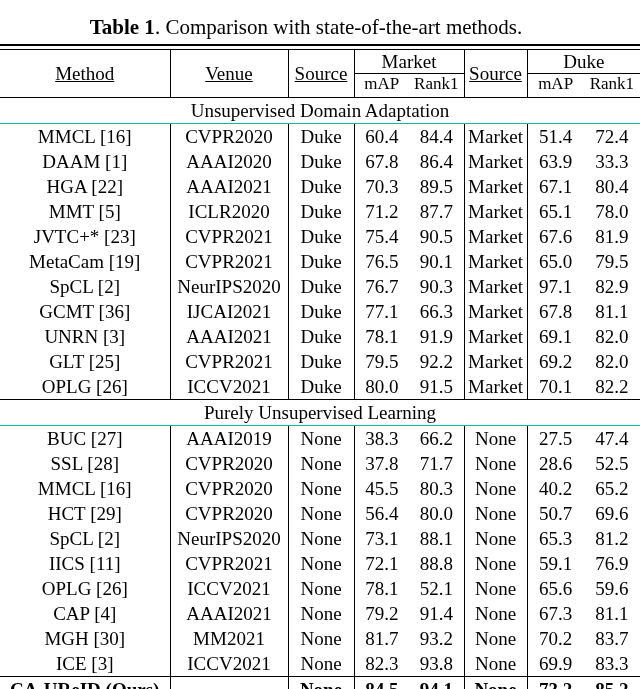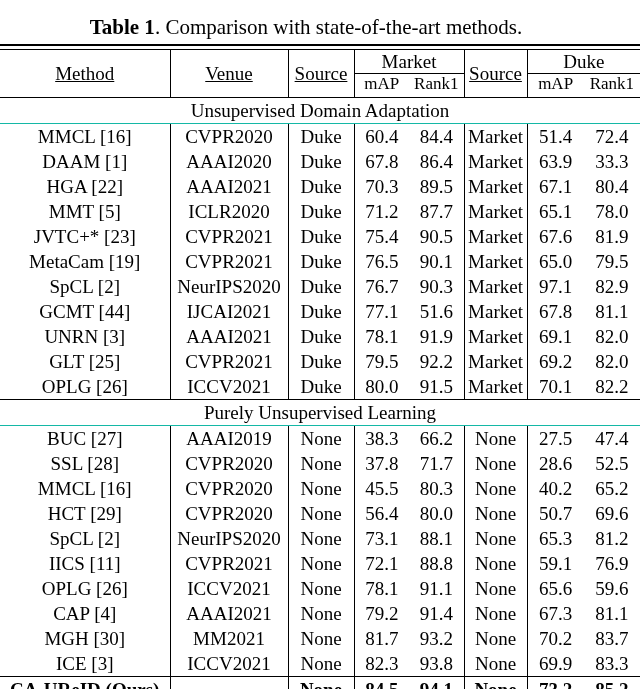--- a/index.html
+++ b/index.html
@@ -281,27 +281,27 @@
           </td>
           <td class="vr">Market</td>
           <td>
             <div class="metric-pair">
               <span>97.1</span>
               <span>82.9</span>
             </div>
           </td>
         </tr>
         <tr class="data">
-          <td class="vr">GCMT [44]</td>
+          <td class="vr">GCMT [36]</td>
           <td class="vr">IJCAI2021</td>
           <td class="vr">Duke</td>
           <td class="vr">
             <div class="metric-pair">
               <span>77.1</span>
-              <span>51.6</span>
+              <span>66.3</span>
             </div>
           </td>
           <td class="vr">Market</td>
           <td>
             <div class="metric-pair">
               <span>67.8</span>
               <span>81.1</span>
             </div>
           </td>
         </tr>
@@ -470,21 +470,21 @@
             </div>
           </td>
         </tr>
         <tr class="data">
           <td class="vr">OPLG [26]</td>
           <td class="vr">ICCV2021</td>
           <td class="vr">None</td>
           <td class="vr">
             <div class="metric-pair">
               <span>78.1</span>
-              <span>91.1</span>
+              <span>52.1</span>
             </div>
           </td>
           <td class="vr">None</td>
           <td>
             <div class="metric-pair">
               <span>65.6</span>
               <span>59.6</span>
             </div>
           </td>
         </tr>

